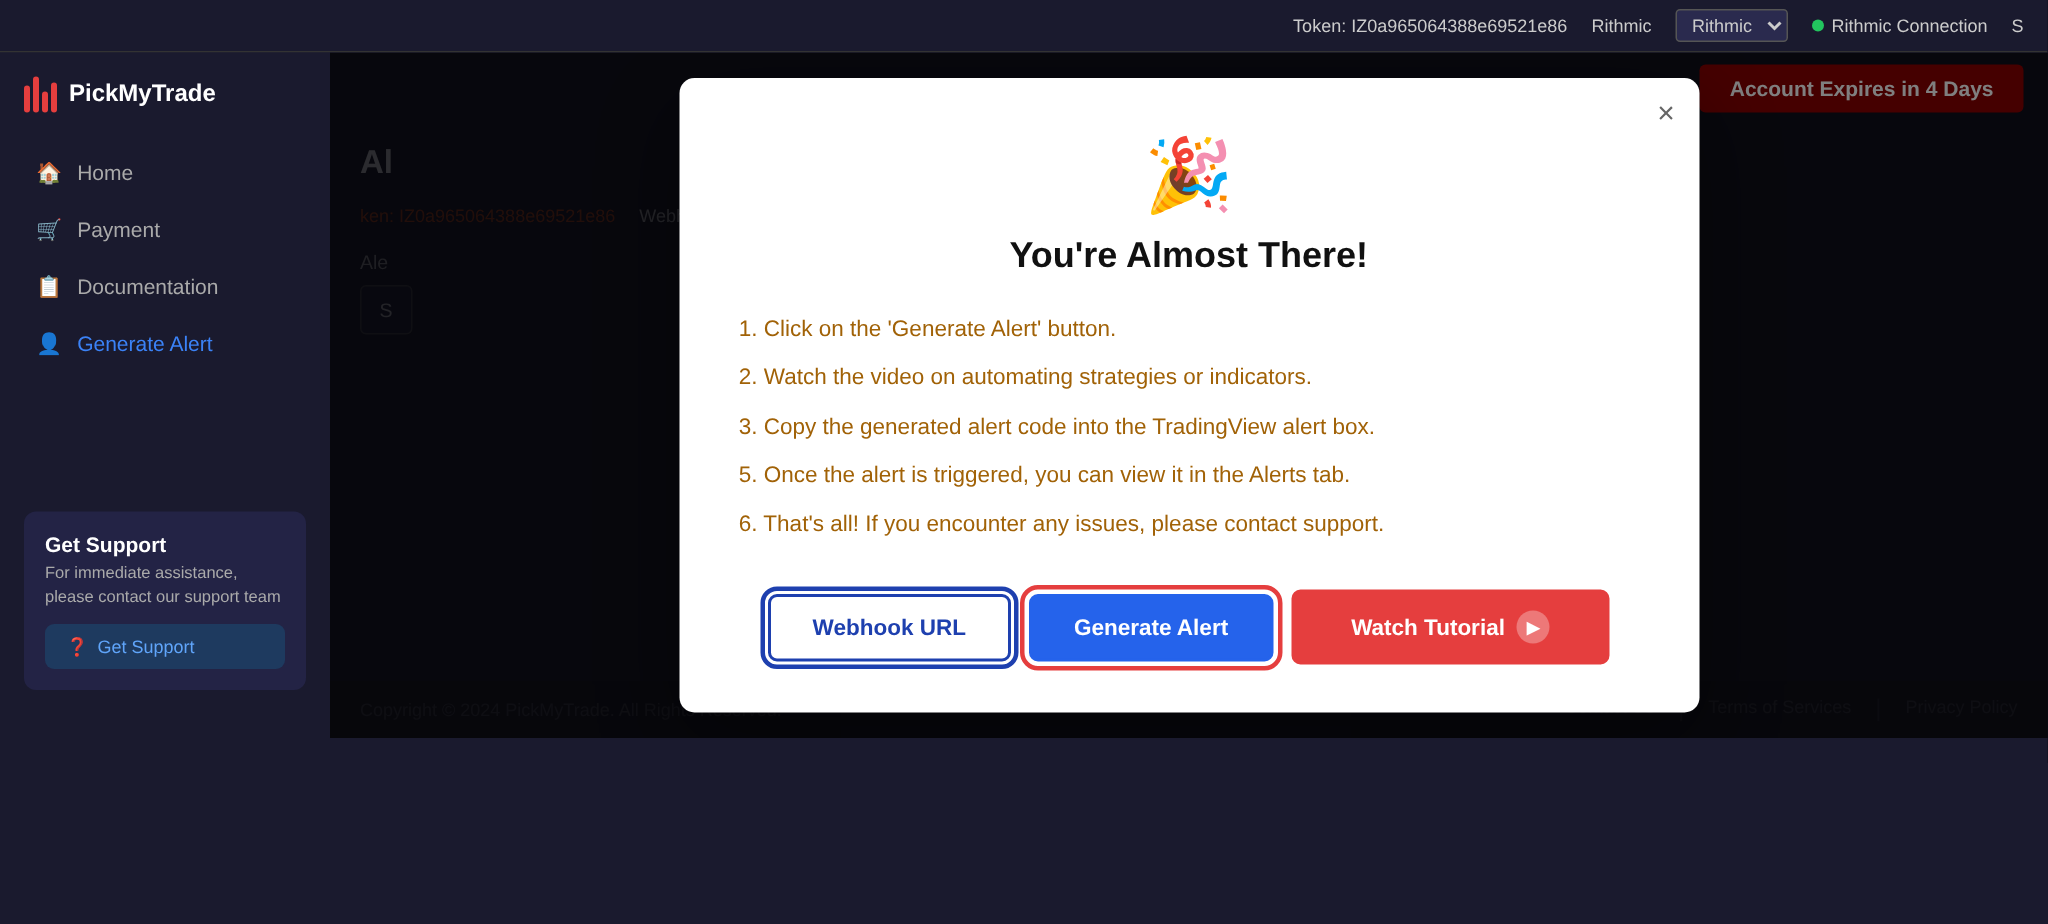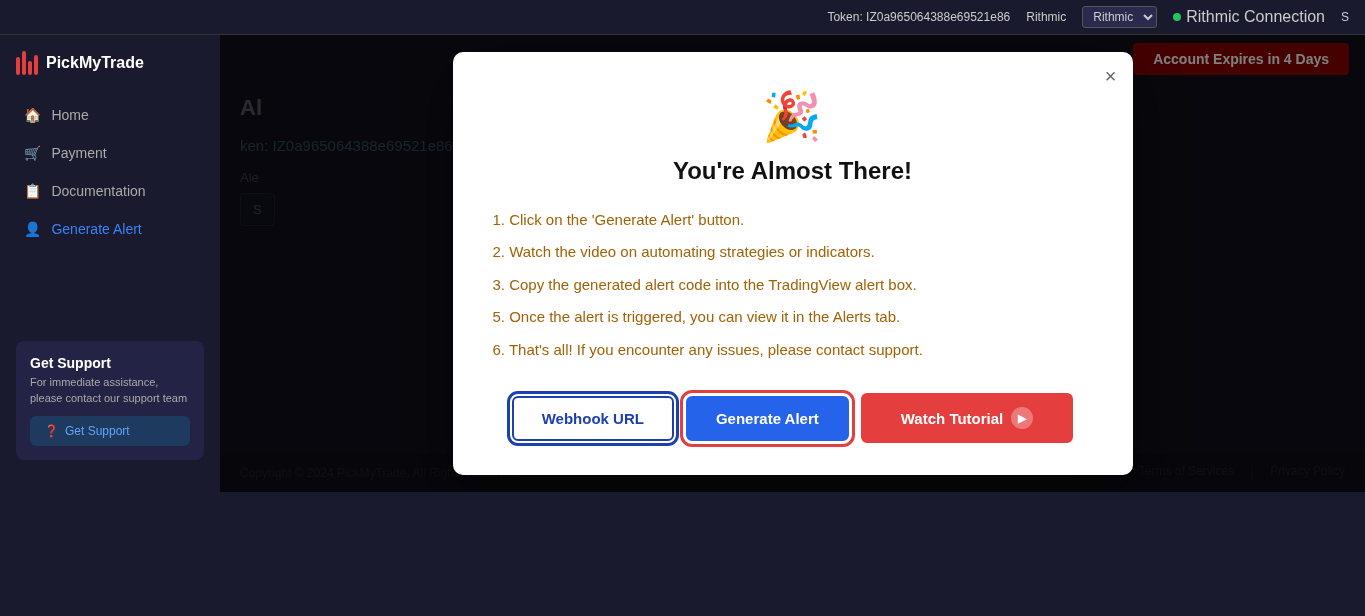--- a/index.html
+++ b/index.html
@@ -12,21 +12,21 @@
       align-items: center;
       justify-content: flex-end;
       padding: 6px 16px;
       gap: 16px;
       height: 36px;
       border-bottom: 1px solid #333;
     }
     .topbar-token { color: #ccc; font-size: 12px; }
     .topbar-broker { color: #ccc; font-size: 12px; }
     .topbar-broker-select { background: #2a2a4e; border: 1px solid #555; color: #ccc; font-size: 12px; padding: 2px 6px; border-radius: 3px; }
-    .topbar-connection { display: flex; align-items: center; gap: 5px; color: #ccc; font-size: 16px; }
+    .topbar-connection { display: flex; align-items: center; gap: 5px; color: #ccc; font-size: 12px; }
     .dot-green { width: 8px; height: 8px; background: #22c55e; border-radius: 50%; }
     .topbar-s { color: #ccc; font-size: 12px; }
 
     .account-expires-btn {
       background: #8b0000;
       color: #ffffff;
       border: none;
       padding: 8px 20px;
       font-size: 14px;
       font-weight: 600;
@@ -107,21 +107,21 @@
       background: #0f0f1a;
       padding: 20px;
       position: relative;
       overflow: hidden;
     }
 
     
     .bg-content { opacity: 0.3; }
     .page-header { color: #fff; font-size: 22px; font-weight: 600; margin-bottom: 16px; }
     .token-row { display: flex; gap: 16px; margin-bottom: 16px; }
-    .token-label { color: #7dd3fc; font-size: 15px; }
+    .token-label { color: #c2410c; font-size: 12px; }
     .webhook-label { color: #ccc; font-size: 12px; }
 
     
     .modal-overlay {
       position: absolute;
       top: 0; left: 0; right: 0; bottom: 0;
       background: rgba(0,0,0,0.5);
       display: flex;
       align-items: center;
       justify-content: center;

